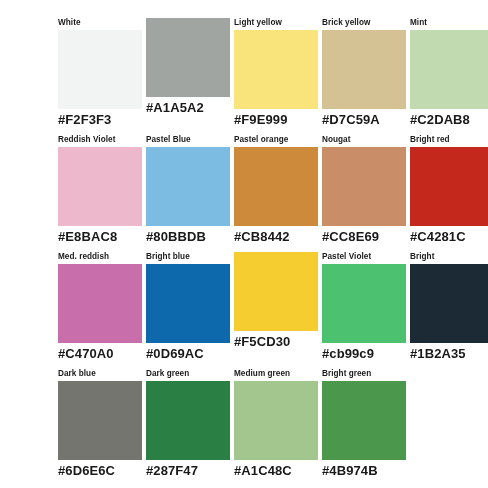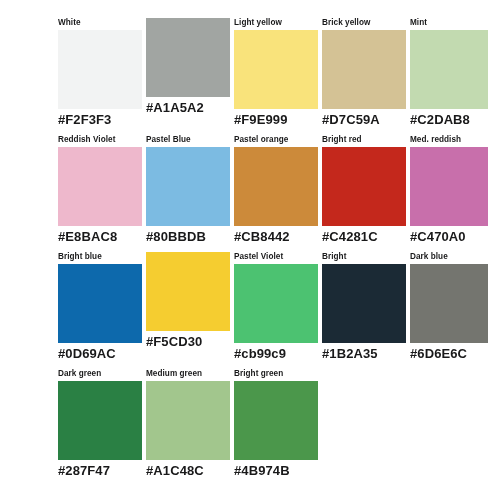--- a/index.html
+++ b/index.html
@@ -106,20 +106,25 @@
         <div class="swatch-name">Pastel Blue</div>
         <div class="swatch-chip" style="background: rgb(124, 187, 226);"></div>
         <div class="swatch-hex">#80BBDB</div>
       </div>
       <div class="swatch-cell">
         <div class="swatch-name">Pastel orange</div>
         <div class="swatch-chip" style="background: rgb(204, 138, 58);"></div>
         <div class="swatch-hex">#CB8442</div>
       </div>
       <div class="swatch-cell">
+        <div class="swatch-name">Nougat</div>
+        <div class="swatch-chip" style="background: rgb(201, 142, 104);"></div>
+        <div class="swatch-hex">#CC8E69</div>
+      </div>
+      <div class="swatch-cell">
         <div class="swatch-name">Bright red</div>
         <div class="swatch-chip" style="background: rgb(196, 40, 28);"></div>
         <div class="swatch-hex">#C4281C</div>
       </div>
       <div class="swatch-cell">
         <div class="swatch-name">Med. reddish</div>
         <div class="swatch-chip" style="background: rgb(200, 111, 171);"></div>
         <div class="swatch-hex">#C470A0</div>
       </div>
       <div class="swatch-cell">

